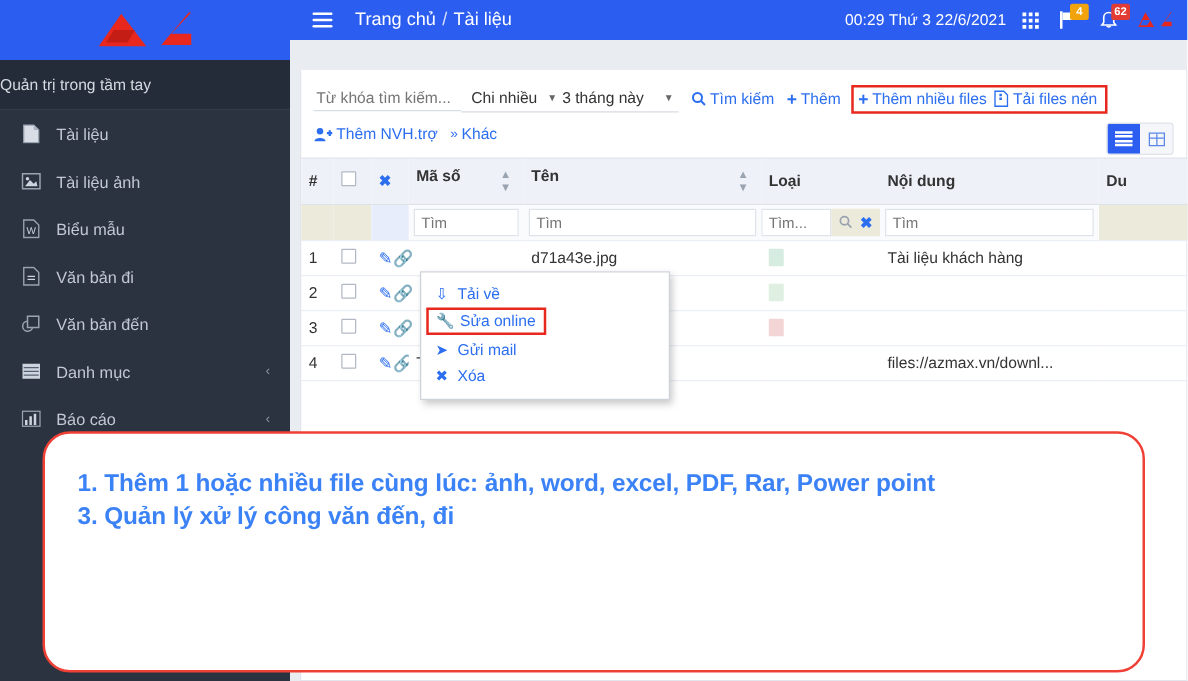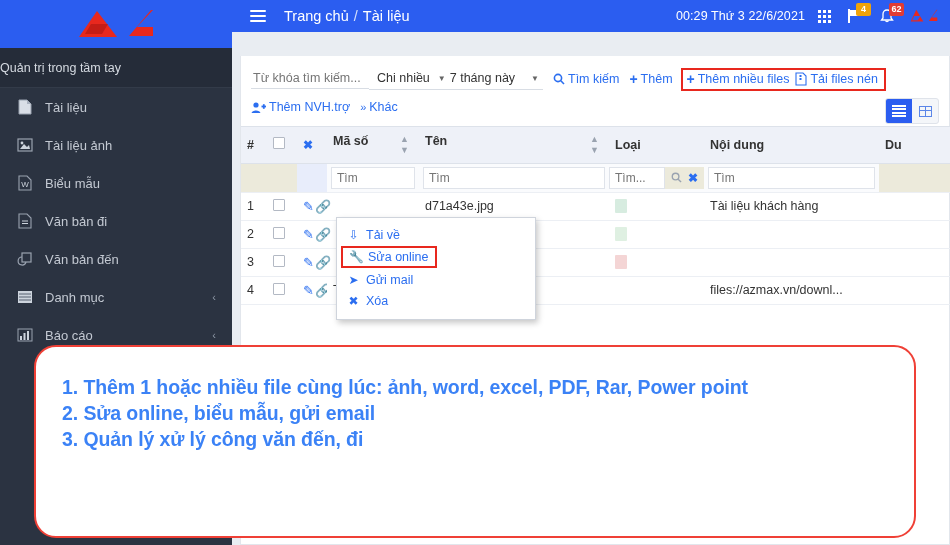--- a/index.html
+++ b/index.html
@@ -336,21 +336,21 @@
   <main class="content">
 
     <div class="toolbar">
       <div class="tb-row1">
         <input class="kw-input" type="text" placeholder="Từ khóa tìm kiếm..." style="">
         <div class="branch-sel">
           <span>Chi nhiều</span>
         </div>
         <div class="date-sel">
           <span class="caret-dn">▼</span>
-          <span>7 tháng này</span>
+          <span>3 tháng này</span>
           <span class="caret-dn" style="margin-left:12px">▼</span>
         </div>
         <a class="tb-link">
           <svg width="12" height="12" viewBox="0 0 12 12">
               <circle cx="5" cy="5" r="3.6" fill="none" stroke="#2b6ef0" stroke-width="1.6"></circle>
               <line x1="7.8" y1="7.8" x2="11" y2="11" stroke="#2b6ef0" stroke-width="1.6"></line>
             </svg>
           <span>Tìm kiếm</span>
         </a>
         <a class="tb-link">
@@ -534,17 +534,16 @@
       <span>Gửi mail</span>
     </div>
     <div class="ctx-item">
       <span class="ctx-ico">✖</span>
       <span>Xóa</span>
     </div>
   </div>
 
   <div class="callout">
     <p>1. Thêm 1 hoặc nhiều file cùng lúc: ảnh, word, excel, PDF, Rar, Power point</p>
-    <p>2. Sửa online, biểu mẫu, gửi email</p>
     <p>3. Quản lý xử lý công văn đến, đi</p>
   </div>
 
 </div>
 
 </body></html>

